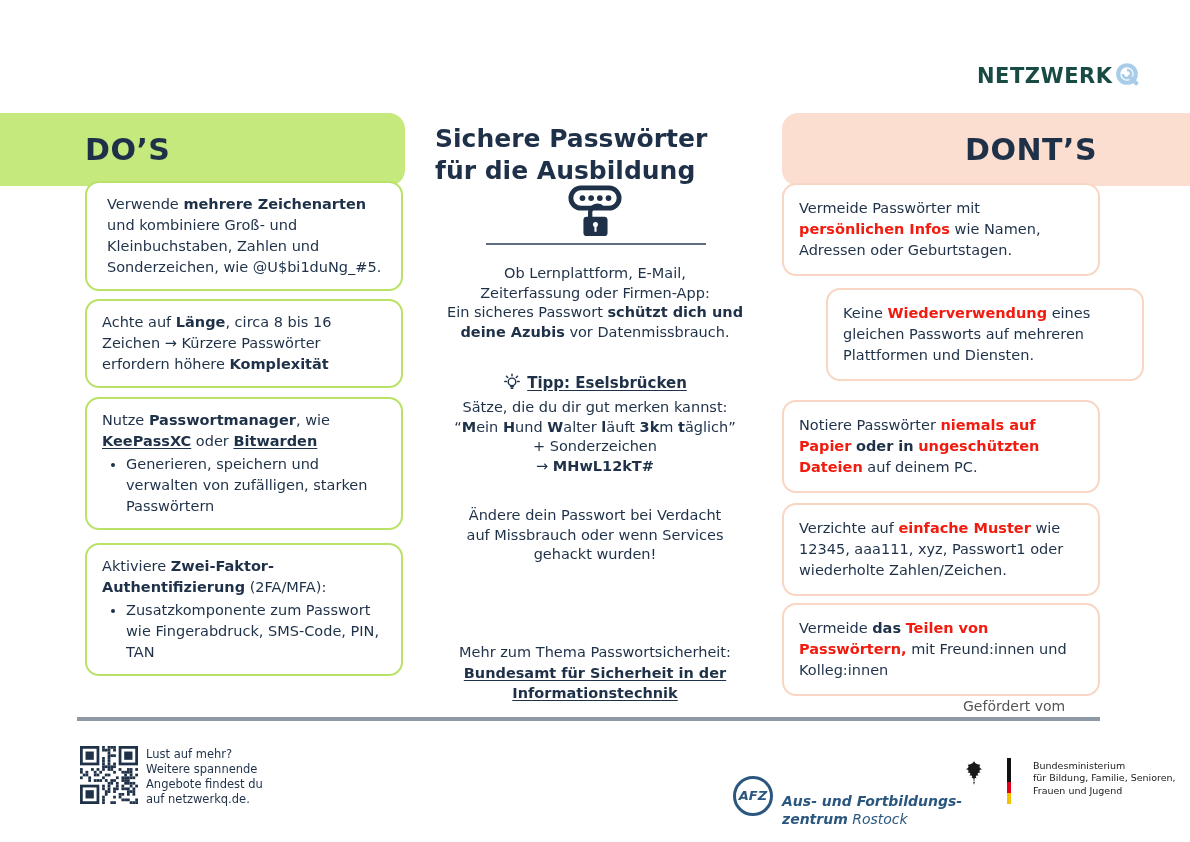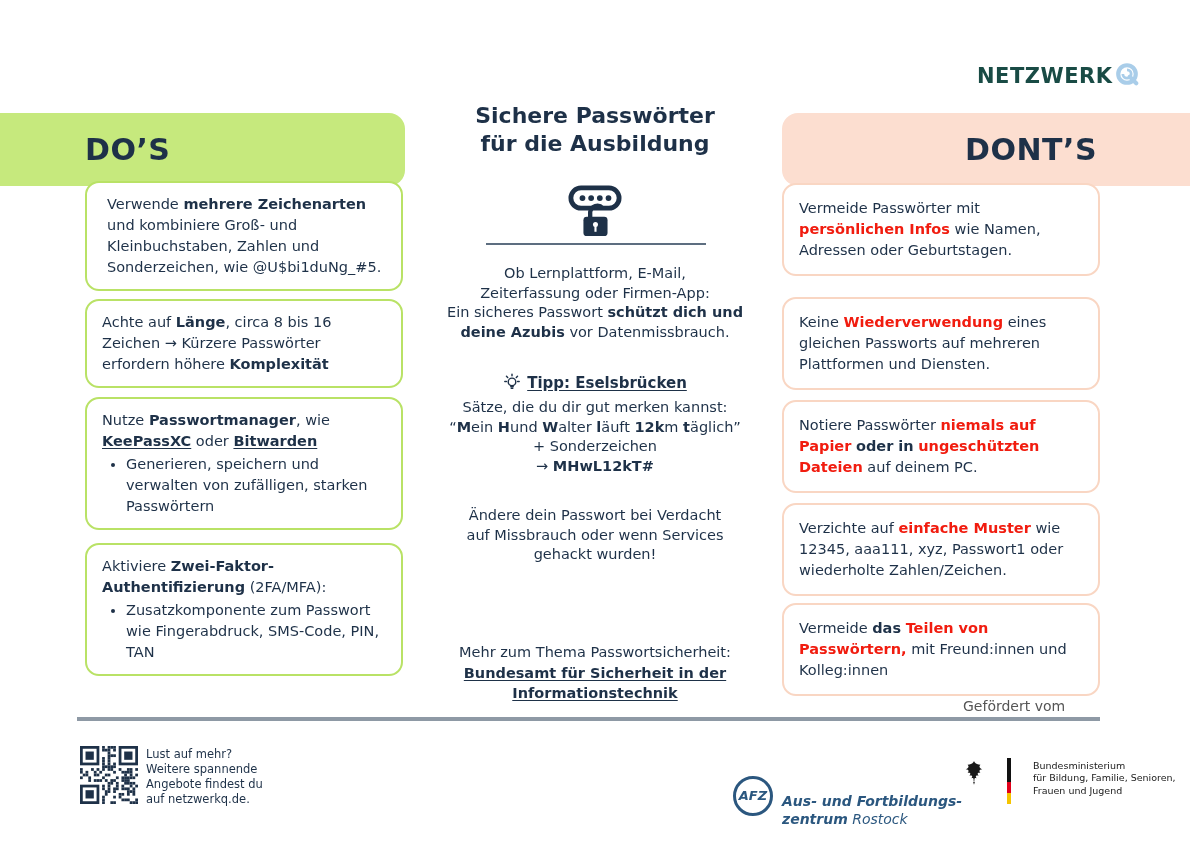--- a/index.html
+++ b/index.html
@@ -33,22 +33,22 @@
   .card.do{left:85px;border:2.5px solid var(--green-border);padding:11px 15px;}
   .card.dont{left:782px;border:2.5px solid var(--peach-border);padding:13px 15px;}
   .card-bullets{margin:2px 0 0;padding-left:24px;}
   .card-bullets li{margin:0;}
 
   .seg-b{font-weight:700;}
   .seg-r{color:var(--red);font-weight:600;}
   .seg-u{font-weight:600;text-decoration:underline;text-underline-offset:2px;}
 
   
-  .c-title{position:absolute;left:435px;top:102px;width:320px;text-align:center;
-           font-size:22px;font-weight:800;line-height:1.27;white-space:pre-line;}
+  .c-title{position:absolute;left:435px;top:123px;width:320px;
+           font-size:25px;font-weight:800;line-height:1.27;white-space:pre-line;}
   .c-icon{position:absolute;left:563px;top:185px;}
   .c-divider{position:absolute;left:486px;top:243px;width:220px;height:2px;background:#5d6e80;}
   .c-block{position:absolute;left:435px;width:320px;text-align:center;font-size:14.5px;line-height:1.36;white-space:pre-line;}
   .c-intro{top:264px;}
   .c-tip-head{position:absolute;left:435px;top:372px;width:320px;display:flex;justify-content:center;align-items:center;gap:6px;}
   .c-tip-label{font-weight:700;font-size:15px;text-decoration:underline;text-underline-offset:2px;}
   .c-tip-body{top:398px;}
   .c-change{top:506px;}
   .c-more{top:623px;}
   .more-link{display:block;font-weight:600;text-decoration:underline;text-underline-offset:2px;white-space:pre-line;margin-top:2px;cursor:pointer;}
@@ -123,21 +123,21 @@
       <svg width="18" height="18" viewBox="0 0 20 20" fill="none" stroke="#1e3148" stroke-width="1.6" stroke-linecap="round">
         <circle cx="10" cy="11" r="4.2"></circle>
         <path d="M8.6 16.4 h2.8 M9.2 18.2 h1.6"></path>
         <path d="M10 4.2 V2.4 M5.2 6 L3.9 4.7 M14.8 6 L16.1 4.7 M3.8 10.5 H2 M16.2 10.5 H18"></path>
       </svg>
     </span>
     <span class="c-tip-label">Tipp: Eselsbrücken</span>
   </div>
 
   <p class="c-block c-tip-body" style="margin:0;"><span>Sätze, die du dir gut merken kannst:
-“</span><span class="seg-b">M</span><span>ein </span><span class="seg-b">H</span><span>und </span><span class="seg-b">W</span><span>alter </span><span class="seg-b">l</span><span>äuft </span><span class="seg-b">12k</span><span>m </span><span class="seg-b">t</span><span>äglich”
+“</span><span class="seg-b">M</span><span>ein </span><span class="seg-b">H</span><span>und </span><span class="seg-b">W</span><span>alter </span><span class="seg-b">l</span><span>äuft </span><span class="seg-b">3k</span><span>m </span><span class="seg-b">t</span><span>äglich”
 + Sonderzeichen
 → </span><span class="seg-b">MHwL12kT#</span></p>
 
   <p class="c-block c-change" style="margin:0;">Ändere dein Passwort bei Verdacht
 auf Missbrauch oder wenn Services
 gehackt wurden!</p>
 
   <div class="c-block c-more">
     <span>Mehr zum Thema Passwortsicherheit:</span>
     <a class="more-link">Bundesamt für Sicherheit in der
@@ -159,21 +159,21 @@
   <div class="card do" style="top:543px;">
     <div><span>Aktiviere </span><span class="seg-b">Zwei-Faktor-Authentifizierung</span><span> (2FA/MFA):</span></div>
     <ul class="card-bullets">
       <li>Zusatzkomponente zum Passwort wie Fingerabdruck, SMS-Code, PIN, TAN</li>
     </ul>
   </div>
 
   <div class="card dont" style="top:183px;">
     <div><span>Vermeide Passwörter mit </span><span class="seg-r">persönlichen Infos</span><span> wie Namen, Adressen oder Geburtstagen.</span></div>
   </div>
-  <div class="card dont" style="top:297px;">
+  <div class="card dont" style="top:288px;margin-left:44px;">
     <div><span>Keine </span><span class="seg-r">Wiederverwendung</span><span> eines gleichen Passworts auf mehreren Plattformen und Diensten.</span></div>
   </div>
   <div class="card dont" style="top:400px;">
     <div><span>Notiere Passwörter </span><span class="seg-r">niemals auf Papier</span><span> </span><span class="seg-b">oder in</span><span> </span><span class="seg-r">ungeschützten Dateien</span><span> auf deinem PC.</span></div>
   </div>
   <div class="card dont" style="top:503px;">
     <div><span>Verzichte auf </span><span class="seg-r">einfache Muster</span><span> wie 12345, aaa111, xyz, Passwort1 oder wiederholte Zahlen/Zeichen.</span></div>
   </div>
   <div class="card dont" style="top:603px;">
     <div><span>Vermeide </span><span class="seg-b">das</span><span> </span><span class="seg-r">Teilen von Passwörtern,</span><span> mit Freund:innen und Kolleg:innen</span></div>

